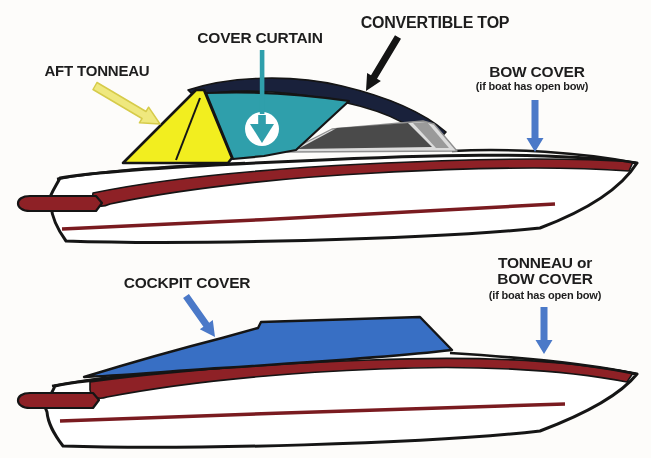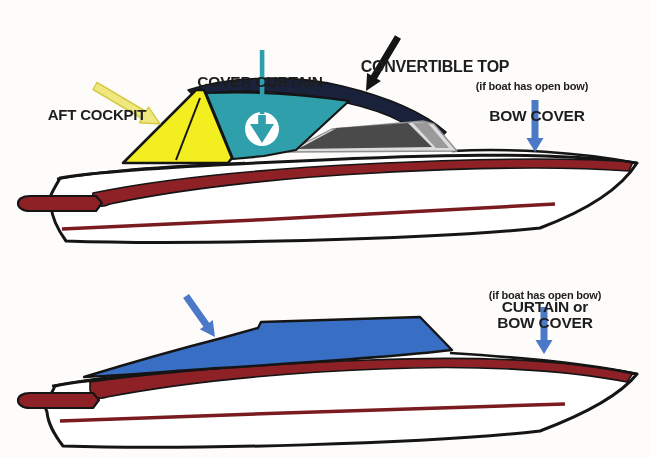--- a/index.html
+++ b/index.html
@@ -14,21 +14,21 @@
   .canvas svg{position:absolute;left:0;top:0;}
   .label{
     position:absolute;
     font-weight:bold;
     color:#1d1d1d;
     text-align:center;
     white-space:nowrap;
     letter-spacing:-0.2px;
     line-height:1.05;
   }
-  .lbl-main{font-size:15.5px;margin-top:44px;}
+  .lbl-main{font-size:15.5px;}
   .lbl-note{font-size:11px;}
   .outline{stroke:#151515;}
 </style>
 </head>
 <body>
 
 <div class="canvas">
 
   <svg width="651" height="458" viewBox="0 0 651 458">
 
@@ -107,27 +107,28 @@
       <polygon points="395,35.2 401,38.8 377,78.8 380.9,81.1 366,91 367.1,72.9 371,75.2" fill="#141414"></polygon>
 
       <polygon points="531.5,100 538.5,100 538.5,138 543.5,138 535,152 526.5,138 531.5,138" fill="#4B79C8"></polygon>
 
       <polygon points="188.9,294 183.1,298 203.4,326.7 199.8,329.3 215,337 212.8,320.1 209.2,322.7" fill="#4B79C8"></polygon>
 
       <polygon points="540.5,307 547.5,307 547.5,340 552.5,340 544,354 535.5,340 540.5,340" fill="#4B79C8"></polygon>
     </g>
   </svg>
 
-  <div class="label lbl-main" style="left:27px;top:63px;width:140px;font-size:15px;">AFT COCKPIT</div>
+  <div class="label lbl-main" style="left:27px;top:63px;width:140px;font-size:15px;">AFT TONNEAU</div>
 
   <div class="label lbl-main" style="left:190px;top:30px;width:140px;">COVER CURTAIN</div>
 
   <div class="label lbl-main" style="left:355px;top:15px;width:160px;font-size:16px;">CONVERTIBLE TOP</div>
 
   <div class="label lbl-main" style="left:467px;top:64px;width:140px;">BOW COVER</div>
   <div class="label lbl-note" style="left:462px;top:81px;width:140px;">(if boat has open bow)</div>
 
+  <div class="label lbl-main" style="left:117px;top:275px;width:140px;">COCKPIT COVER</div>
 
-  <div class="label lbl-main" style="left:475px;top:255px;width:140px;">CURTAIN or</div>
+  <div class="label lbl-main" style="left:475px;top:255px;width:140px;">TONNEAU or</div>
   <div class="label lbl-main" style="left:475px;top:271px;width:140px;">BOW COVER</div>
   <div class="label lbl-note" style="left:470px;top:290px;width:150px;">(if boat has open bow)</div>
 
 </div>
 
 </body></html>

